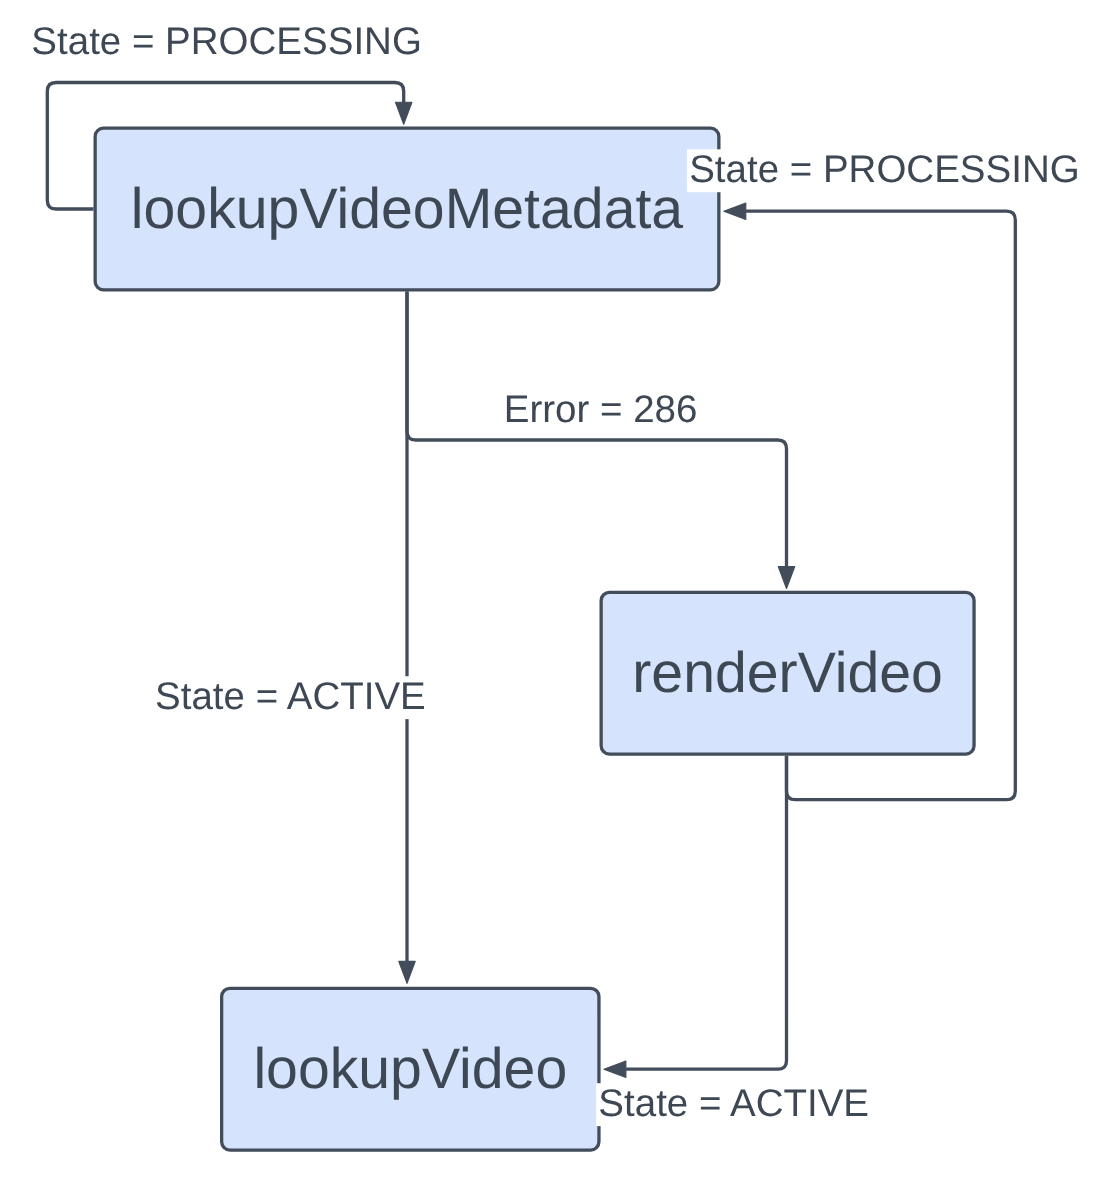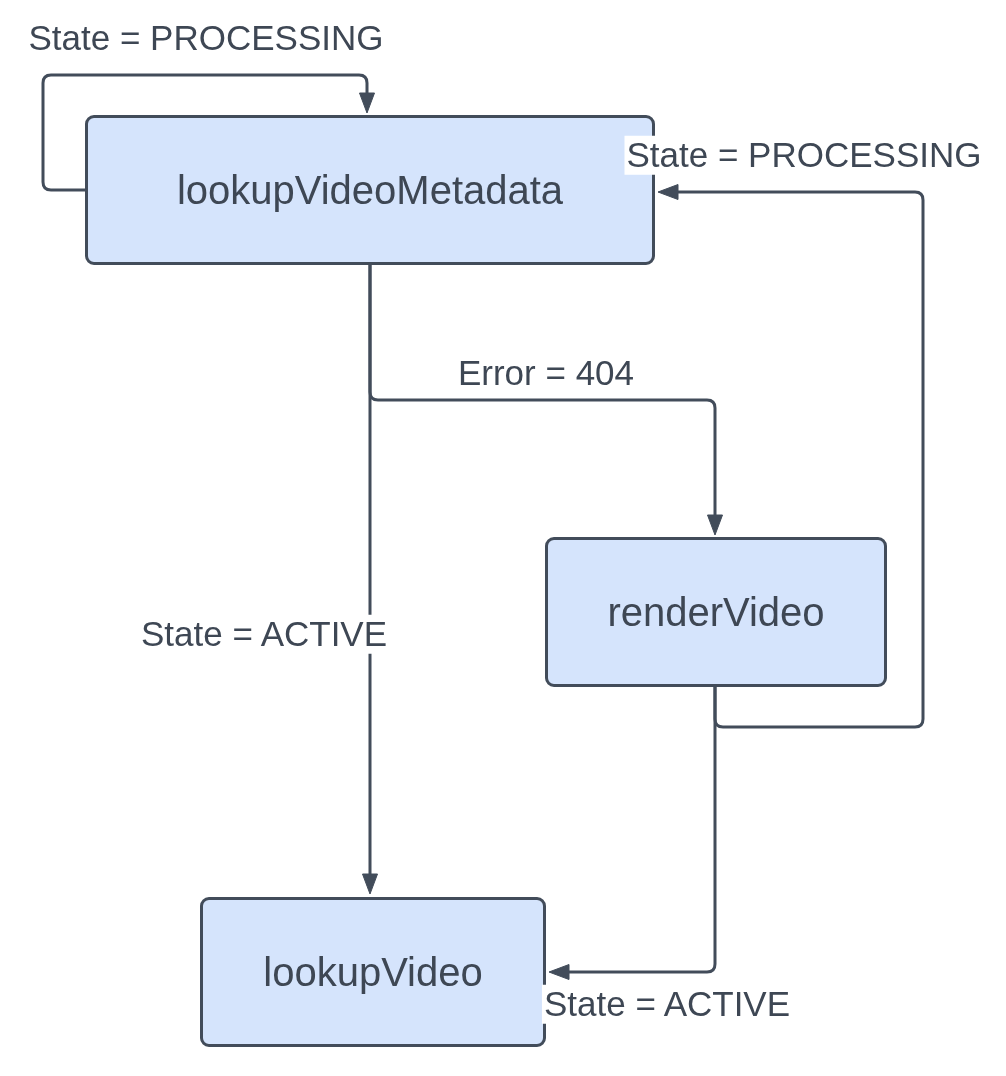--- a/index.html
+++ b/index.html
@@ -38,21 +38,21 @@
   .node {
     position: absolute;
     box-sizing: border-box;
     background: var(--node_fill, #d5e4fc);
     border: 3px solid var(--node_stroke, #424c5a);
     border-radius: 9px;
     display: flex;
     align-items: center;
     justify-content: center;
     color: var(--label_text, #3e4754);
-    font-size: 40px;
+    font-size: 52px;
     line-height: 1;
     white-space: nowrap;
   }
   .node-lookupVideoMetadata { left: 85px;  top: 115px; width: 570px; height: 150px; }
   .node-renderVideo         { left: 545px; top: 537px; width: 342px; height: 150px; }
   .node-lookupVideo         { left: 200px; top: 897px; width: 346px; height: 150px; }
   .edge-label {
     position: absolute;
     transform: translate(-50%, -50%);
     color: var(--label_text, #3e4754);
@@ -100,19 +100,19 @@
   </div>
 
   <div class="node node-lookupVideo">
     <span>lookupVideo</span>
   </div>
 
   <div class="edge-label edge-label-self-processing">State = PROCESSING</div>
 
   <div class="edge-label edge-label-right-processing">State = PROCESSING</div>
 
-  <div class="edge-label edge-label-error-404">Error = 404</div>
+  <div class="edge-label edge-label-error-404">Error = 286</div>
 
   <div class="edge-label edge-label-left-active">State = ACTIVE</div>
 
   <div class="edge-label edge-label-bottom-active">State = ACTIVE</div>
 
 </div>
 
 </body></html>

